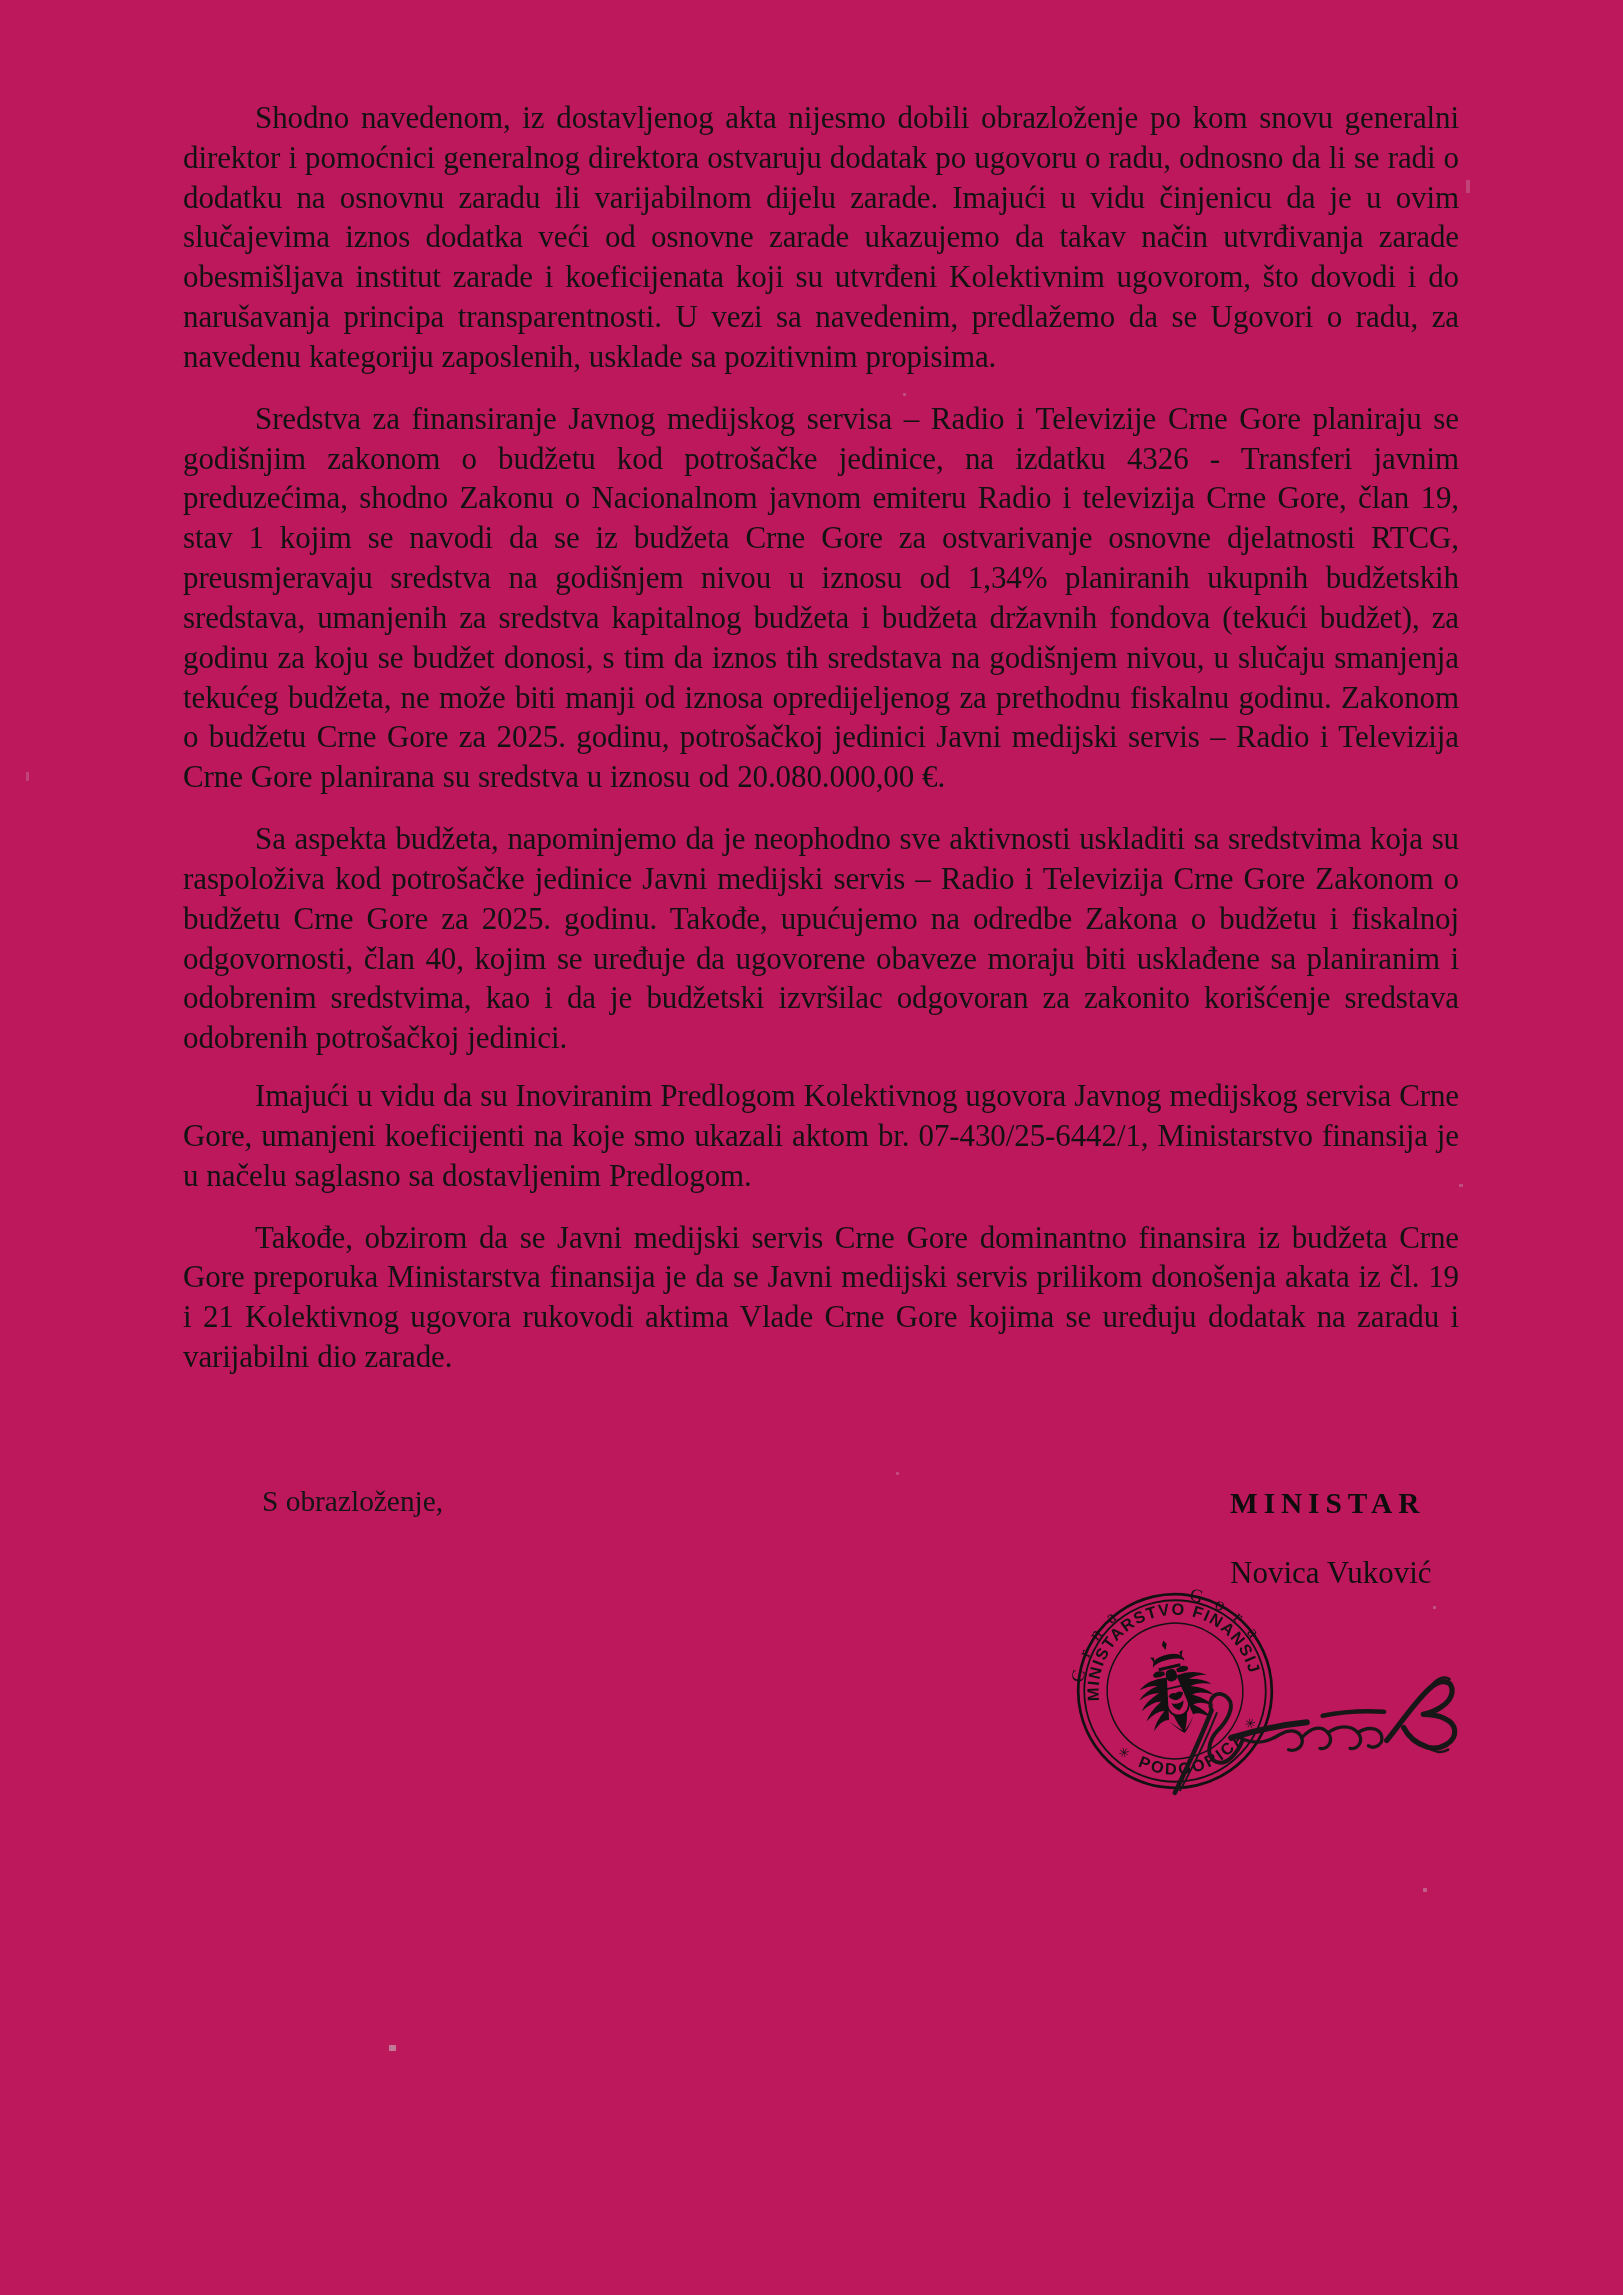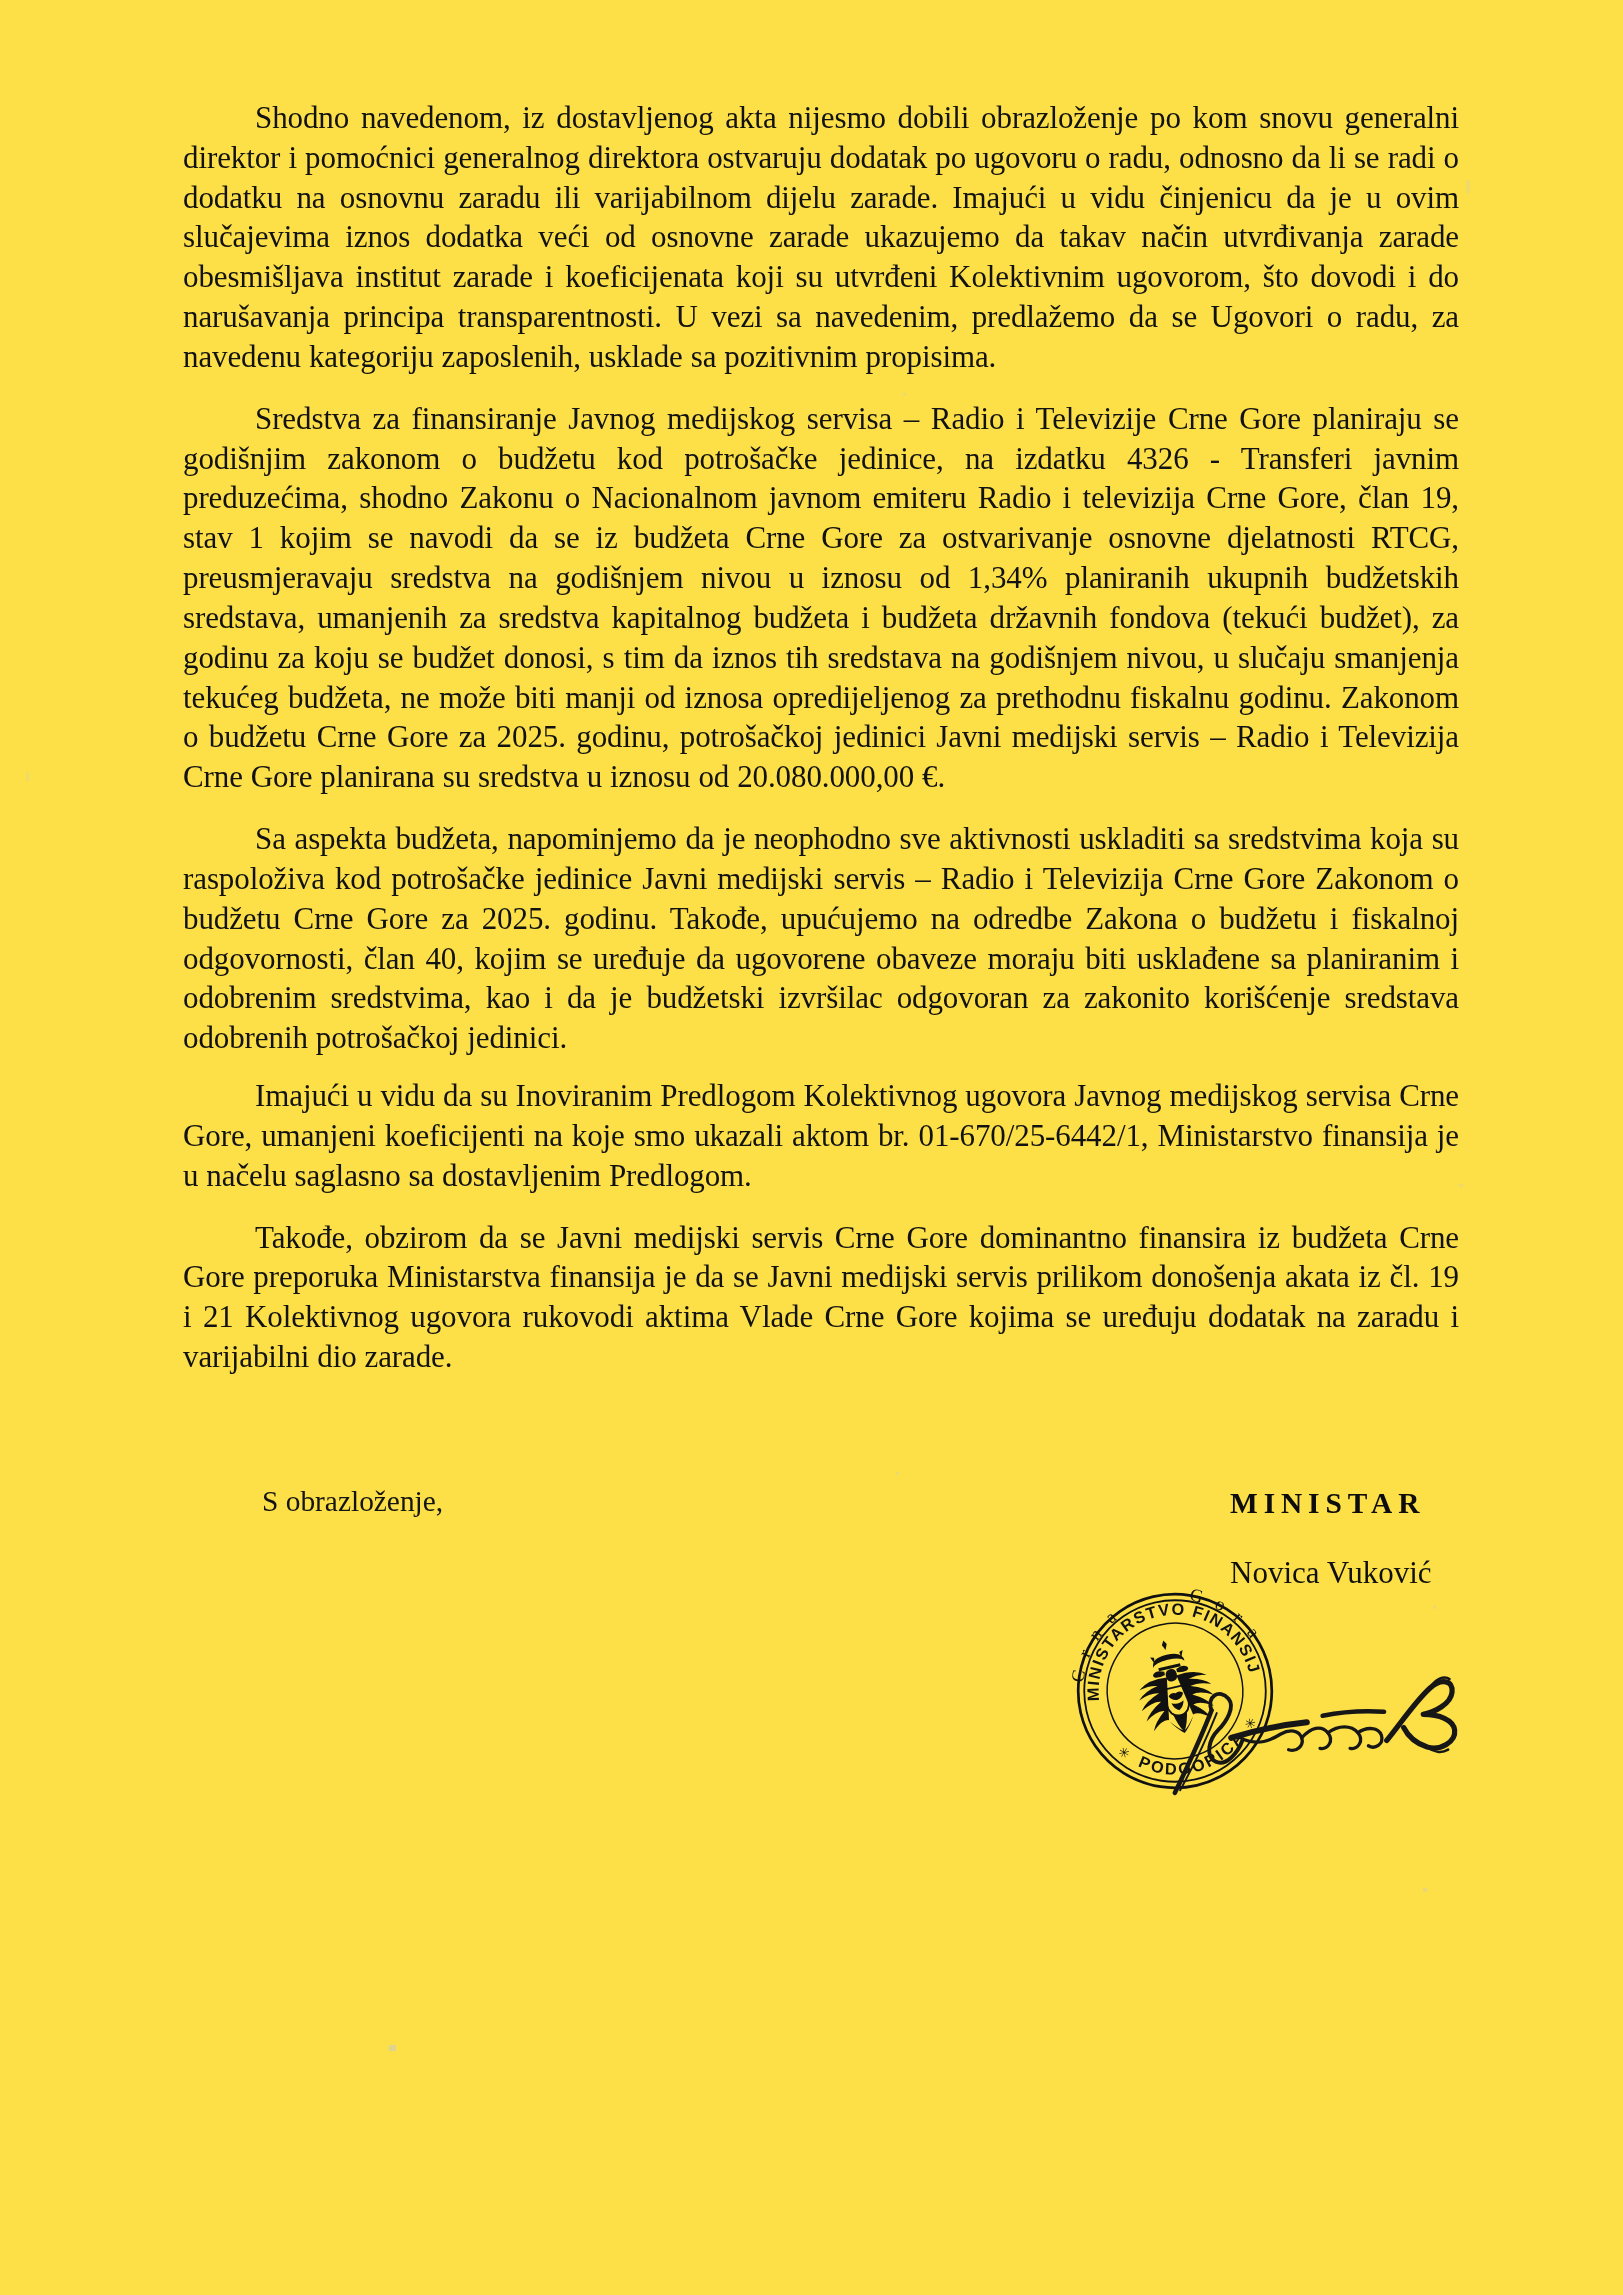--- a/index.html
+++ b/index.html
@@ -5,21 +5,21 @@
 <style>
   html, body {
     margin: 0;
     padding: 0;
     background: #ffffff;
   }
   .page {
     position: relative;
     width: 1623px;
     height: 2295px;
-    background: #fde047;
+    background: #be185d;
     overflow: hidden;
     font-family: "Liberation Serif", "DejaVu Serif", serif;
     color: #111111;
   }
 
   
   .doc-body {
     position: absolute;
     left: 183px;
     top: 98px;
@@ -112,21 +112,21 @@
 <div class="page">
 
   <div class="doc-body">
 
     <p class="para p1">Shodno navedenom, iz dostavljenog akta nijesmo dobili obrazloženje po kom snovu generalni direktor i pomoćnici generalnog direktora ostvaruju dodatak po ugovoru o radu, odnosno da li se radi o dodatku na osnovnu zaradu ili varijabilnom dijelu zarade. Imajući u vidu činjenicu da je u ovim slučajevima iznos dodatka veći od osnovne zarade ukazujemo da takav način utvrđivanja zarade obesmišljava institut zarade i koeficijenata koji su utvrđeni Kolektivnim ugovorom, što dovodi i do narušavanja principa transparentnosti. U vezi sa navedenim, predlažemo da se Ugovori o radu, za navedenu kategoriju zaposlenih, usklade sa pozitivnim propisima.</p>
 
     <p class="para p2">Sredstva za finansiranje Javnog medijskog servisa – Radio i Televizije Crne Gore planiraju se godišnjim zakonom o budžetu kod potrošačke jedinice, na izdatku 4326 - Transferi javnim preduzećima, shodno Zakonu o Nacionalnom javnom emiteru Radio i televizija Crne Gore, član 19, stav 1 kojim se navodi da se iz budžeta Crne Gore za ostvarivanje osnovne djelatnosti RTCG, preusmjeravaju sredstva na godišnjem nivou u iznosu od 1,34% planiranih ukupnih budžetskih sredstava, umanjenih za sredstva kapitalnog budžeta i budžeta državnih fondova (tekući budžet), za godinu za koju se budžet donosi, s tim da iznos tih sredstava na godišnjem nivou, u slučaju smanjenja tekućeg budžeta, ne može biti manji od iznosa opredijeljenog za prethodnu fiskalnu godinu. Zakonom o budžetu Crne Gore za 2025. godinu, potrošačkoj jedinici Javni medijski servis – Radio i Televizija Crne Gore planirana su sredstva u iznosu od 20.080.000,00 €.</p>
 
     <p class="para p3">Sa aspekta budžeta, napominjemo da je neophodno sve aktivnosti uskladiti sa sredstvima koja su raspoloživa kod potrošačke jedinice Javni medijski servis – Radio i Televizija Crne Gore Zakonom o budžetu Crne Gore za 2025. godinu. Takođe, upućujemo na odredbe Zakona o budžetu i fiskalnoj odgovornosti, član 40, kojim se uređuje da ugovorene obaveze moraju biti usklađene sa planiranim i odobrenim sredstvima, kao i da je budžetski izvršilac odgovoran za zakonito korišćenje sredstava odobrenih potrošačkoj jedinici.</p>
 
-    <p class="para p4">Imajući u vidu da su Inoviranim Predlogom Kolektivnog ugovora Javnog medijskog servisa Crne Gore, umanjeni koeficijenti na koje smo ukazali aktom br. 01-670/25-6442/1, Ministarstvo finansija je u načelu saglasno sa dostavljenim Predlogom.</p>
+    <p class="para p4">Imajući u vidu da su Inoviranim Predlogom Kolektivnog ugovora Javnog medijskog servisa Crne Gore, umanjeni koeficijenti na koje smo ukazali aktom br. 07-430/25-6442/1, Ministarstvo finansija je u načelu saglasno sa dostavljenim Predlogom.</p>
 
     <p class="para p5">Takođe, obzirom da se Javni medijski servis Crne Gore dominantno finansira iz budžeta Crne Gore preporuka Ministarstva finansija je da se Javni medijski servis prilikom donošenja akata iz čl. 19 i 21 Kolektivnog ugovora rukovodi aktima Vlade Crne Gore kojima se uređuju dodatak na zaradu i varijabilni dio zarade.</p>
 
   </div>
 
   <div class="closing">S obrazloženje,</div>
 
   <div class="sig-block">
     <div class="sig-title">MINISTAR</div>
     <div class="sig-name">Novica Vuković</div>

